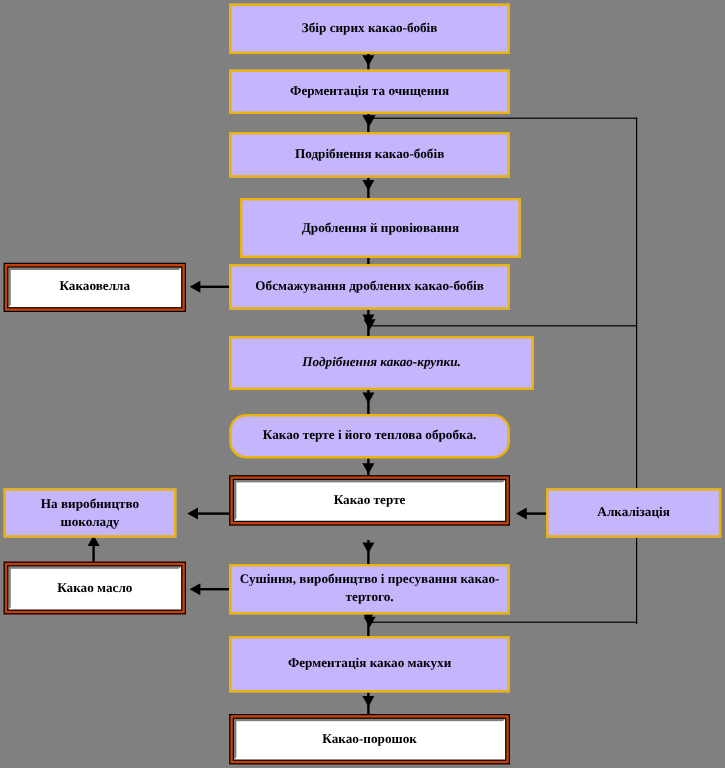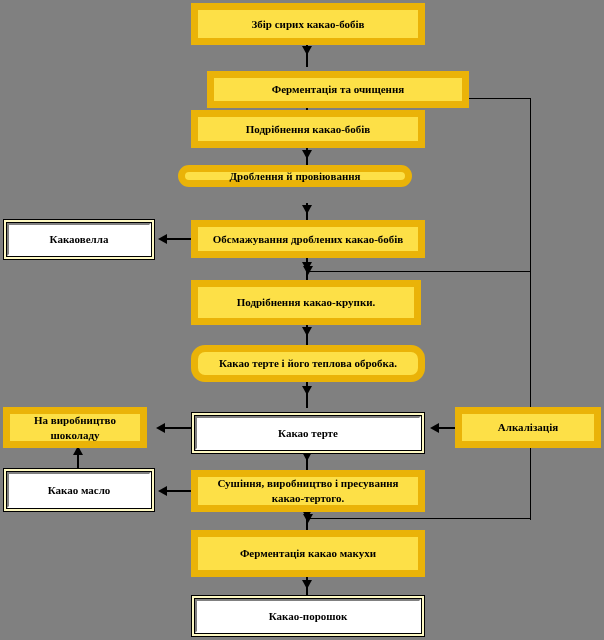--- a/index.html
+++ b/index.html
@@ -13,41 +13,41 @@
     height: 640px;
     background: #808080;
     font-family: "Liberation Serif", "DejaVu Serif", serif;
     overflow: hidden;
   }
 
   
   .node {
     position: absolute;
     box-sizing: border-box;
-    background: #fde047;
-    border: 7px solid #eab308;
+    background: #c4b5fd;
+    border: 2px solid #eab308;
     display: flex;
     align-items: center;
     justify-content: center;
     text-align: center;
     font-weight: bold;
     font-size: 11px;
     line-height: 1.35;
     color: #000000;
     z-index: 3;
   }
   .node .label {
     padding: 0 6px;
     display: block;
   }
 
   
   .node.bevel {
     border: 1px solid #000000;
-    background: #fef9c3;
+    background: #c2410c;
     padding: 3px;
   }
   .node.bevel .inner {
     box-sizing: border-box;
     width: 100%;
     height: 100%;
     background: #ffffff;
     border-top: 2px solid #808080;
     border-left: 2px solid #808080;
     border-right: 2px solid #ffffff;
@@ -156,51 +156,51 @@
   <div class="hline thin" style="left:308px; top:271px; width:223px;"></div>
   <div class="arrow down" style="left:303px; top:266px;"></div>
 
   <div class="hline thin" style="left:308px; top:518px; width:223px;"></div>
   <div class="arrow down" style="left:303px; top:514px;"></div>
 
   <div class="node" style="left:191px; top:3px;   width:234px; height:42px;">
     <span class="label">Збір сирих какао-бобів</span>
   </div>
 
-  <div class="node" style="left:191px; top:71px;  width:262px; height:37px;margin-left:16px;">
+  <div class="node" style="left:191px; top:58px;  width:234px; height:37px;">
     <span class="label">Ферментація та очищення</span>
   </div>
 
   <div class="node" style="left:191px; top:110px; width:234px; height:38px;">
     <span class="label">Подрібнення какао-бобів</span>
   </div>
 
-  <div class="node" style="left:178px; top:165px; width:234px; height:22px;border-radius:13px;">
+  <div class="node" style="left:200px; top:165px; width:234px; height:50px;">
     <span class="label">Дроблення й провіювання</span>
   </div>
 
   <div class="node" style="left:191px; top:220px; width:234px; height:38px;">
     <span class="label">Обсмажування дроблених  какао-бобів</span>
   </div>
 
   <div class="node bevel" style="left:3px;  top:219px; width:152px; height:41px;">
     <span class="inner">
       <span class="label">Какаовелла</span>
     </span>
   </div>
 
-  <div class="node" style="left:191px; top:280px; width:230px; height:45px;">
+  <div class="node" style="left:191px; top:280px; width:254px; height:45px;font-style:italic;">
     <span class="label">Подрібнення какао-крупки.</span>
   </div>
 
   <div class="node" style="left:191px; top:345px; width:234px; height:37px;border-radius:14px;">
     <span class="label">Какао терте і його теплова обробка.</span>
   </div>
 
-  <div class="node bevel" style="left:191px; top:412px; width:234px; height:42px;">
+  <div class="node bevel" style="left:191px; top:396px; width:234px; height:42px;">
     <span class="inner">
       <span class="label">Какао  терте</span>
     </span>
   </div>
 
   <div class="node" style="left:3px;  top:407px; width:144px; height:41px;">
     <span class="label">На виробництво шоколаду</span>
   </div>
 
   <div class="node" style="left:455px; top:407px; width:146px; height:41px;">

